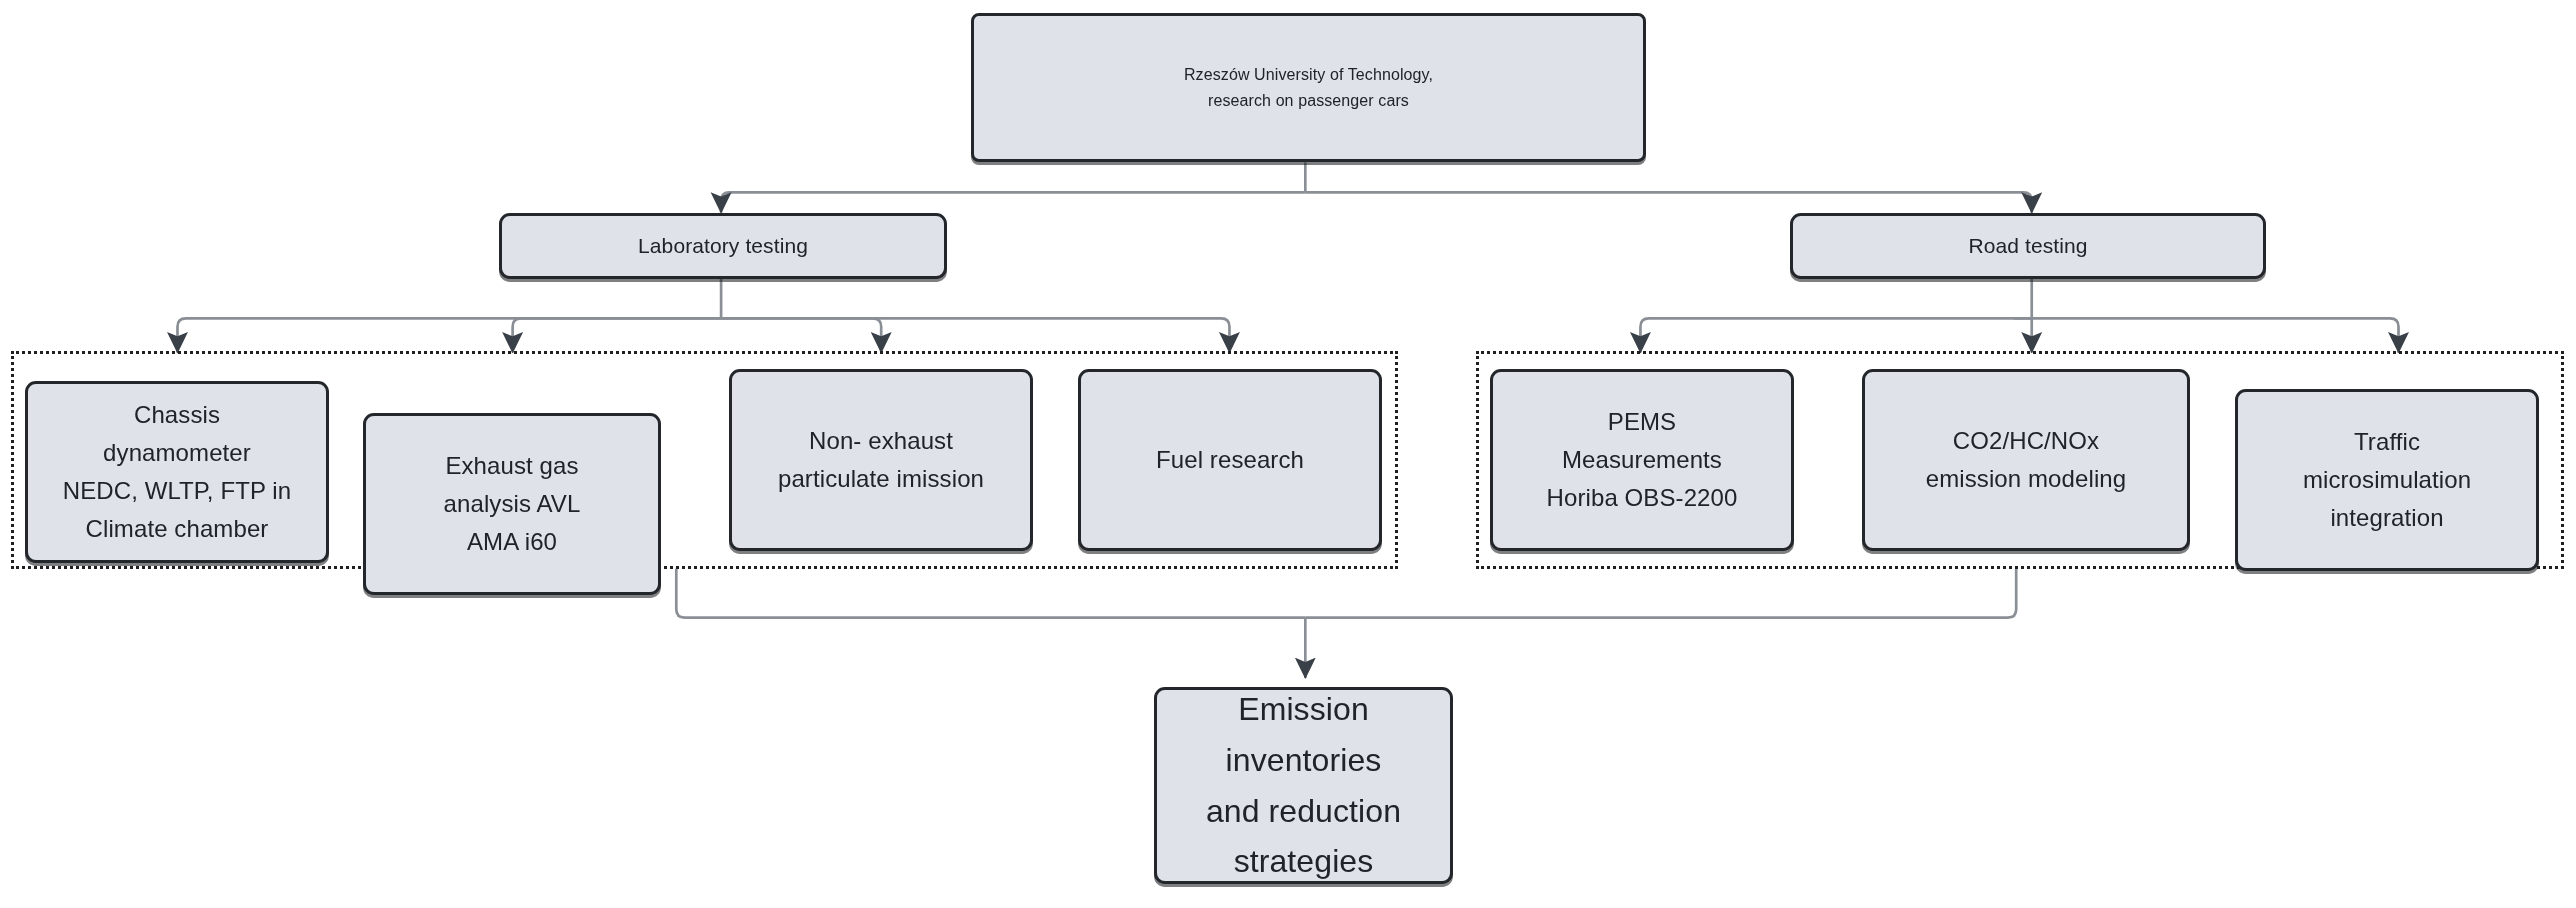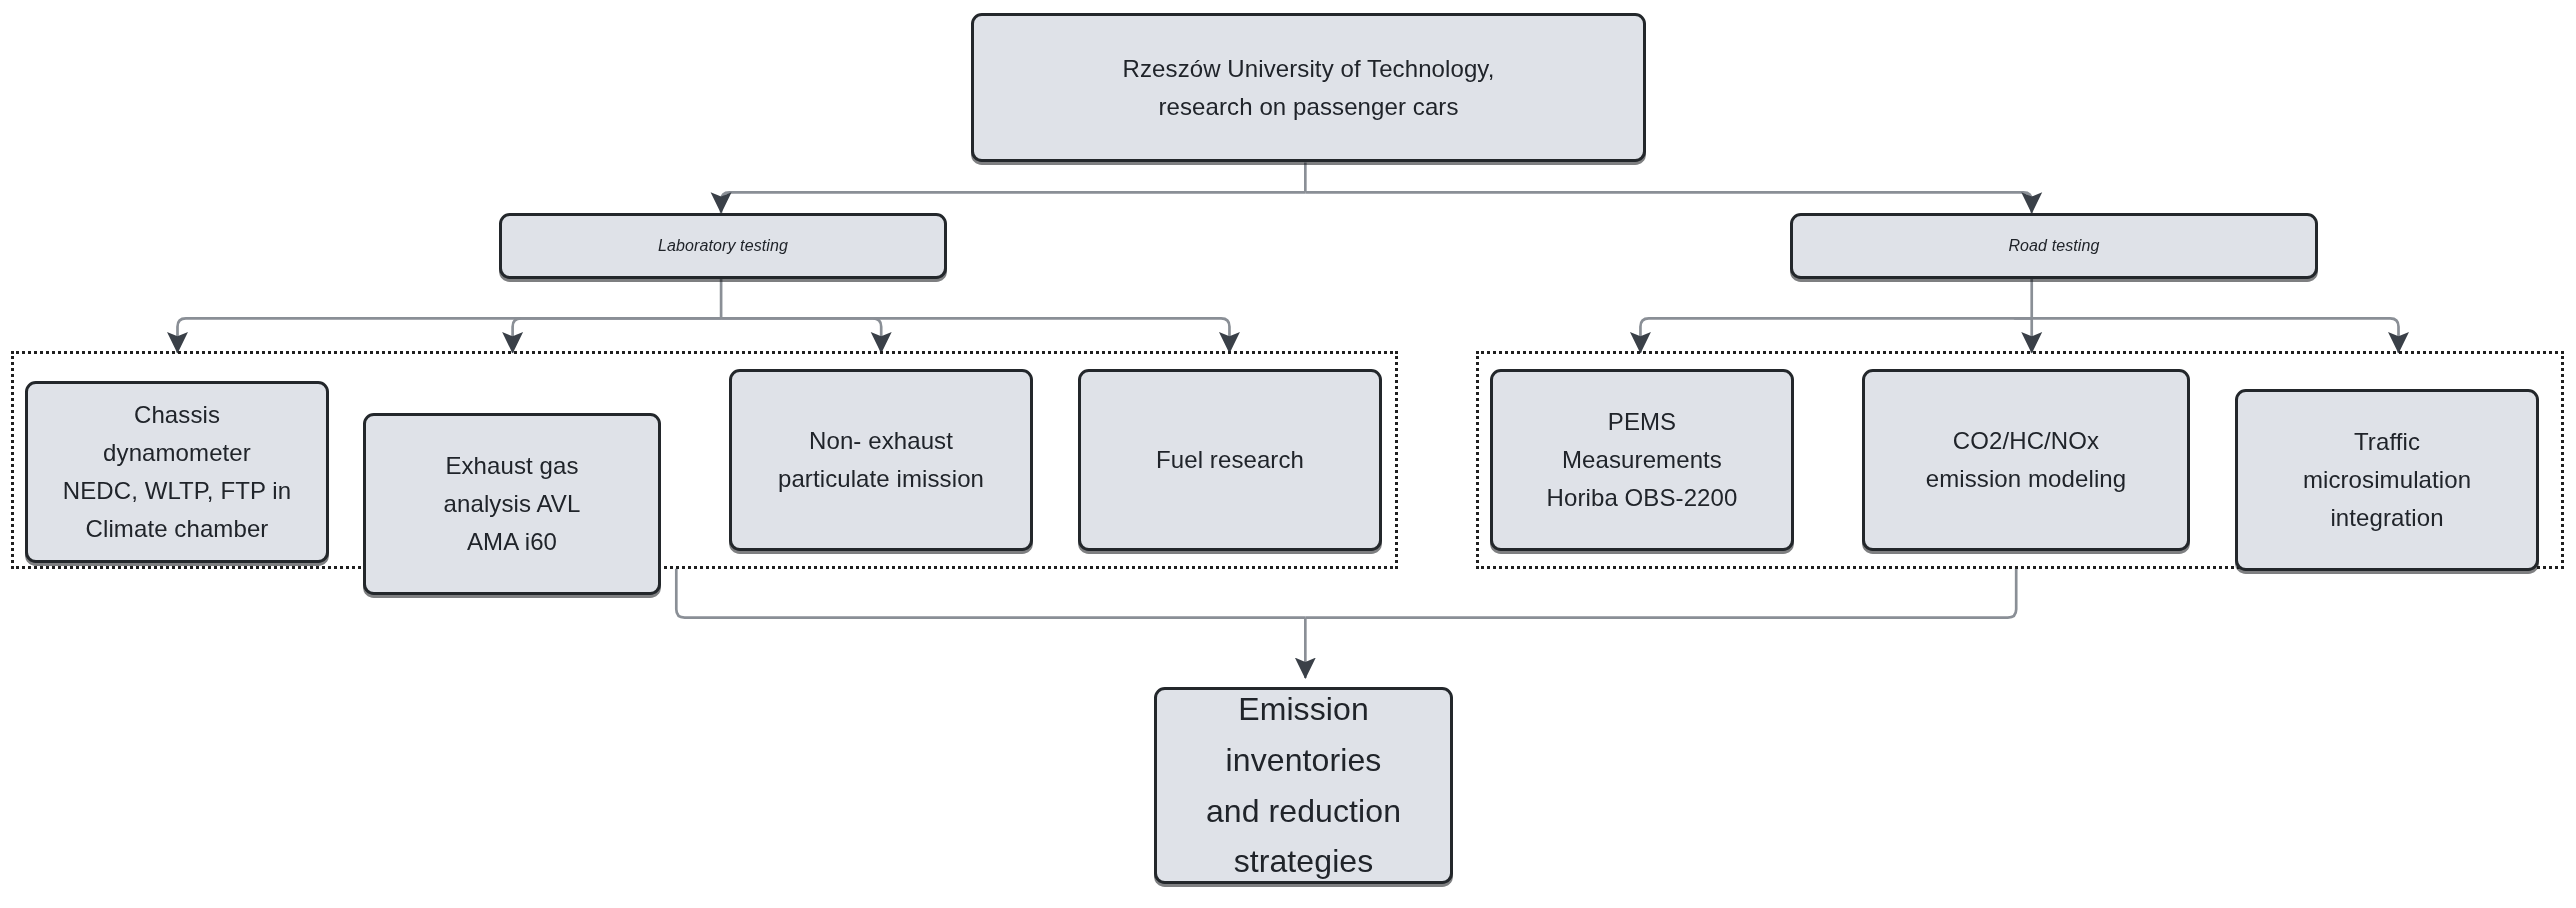--- a/index.html
+++ b/index.html
@@ -44,22 +44,22 @@
   }
   .node-label {
     display: block;
     width: 100%;
     padding: 0 6px;
     box-sizing: border-box;
     white-space: pre-line;
     line-height: 1.58;
     letter-spacing: 0.1px;
   }
-  .n-root   { font-size: 24px; }
-  .n-mid    { font-size: 16px; font-style: italic; }
+  .n-root   { font-size: 16px; border-radius: 8px; }
+  .n-mid    { font-size: 21px; }
   .n-leaf   { font-size: 24px; }
   .n-bottom { font-size: 32px; justify-content: flex-end; }
 </style>
 </head>
 <body>
 
 <div id="canvas">
 
   <svg id="edge-layer" viewBox="0 0 4310 1520" width="2576" height="908" xmlns="http://www.w3.org/2000/svg">
     <defs>
@@ -96,21 +96,21 @@
 
   <div class="node n-root" style="left:971px; top:13px; width:675px; height:149px;">
     <span class="node-label">Rzeszów University of Technology,
 research on passenger cars</span>
   </div>
 
   <div class="node n-mid" style="left:499px; top:213px; width:448px; height:66px;">
     <span class="node-label">Laboratory testing</span>
   </div>
 
-  <div class="node n-mid" style="left:1790px; top:213px; width:528px; height:66px;">
+  <div class="node n-mid" style="left:1790px; top:213px; width:476px; height:66px;">
     <span class="node-label">Road testing</span>
   </div>
 
   <div class="node n-leaf" style="left:25px; top:381px; width:304px; height:182px;">
     <span class="node-label">Chassis
 dynamometer
 NEDC, WLTP, FTP in
 Climate chamber</span>
   </div>
 

